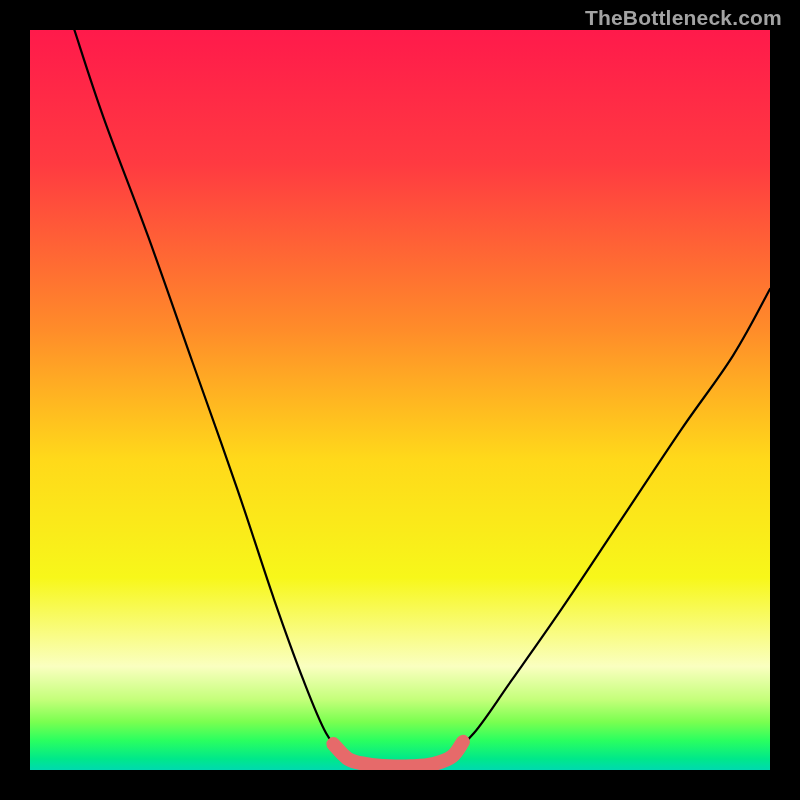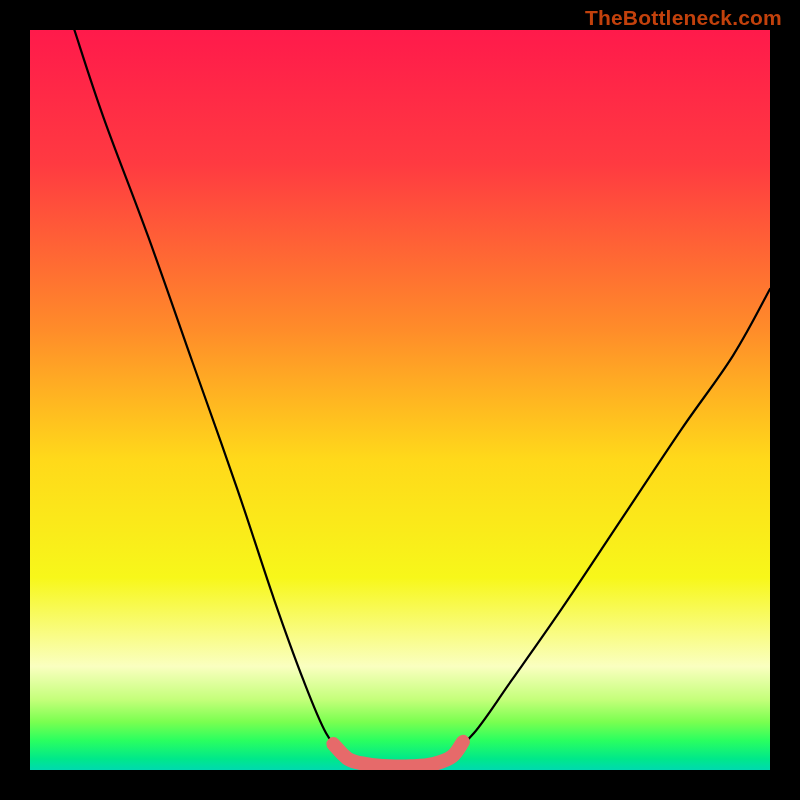--- a/index.html
+++ b/index.html
@@ -21,21 +21,21 @@
     left: 30px;
     top: 30px;
     width: 740px;
     height: 740px;
     overflow: hidden;
   }
   .watermark {
     position: absolute;
     top: 6px;
     right: 18px;
-    color: #c2410c;
+    color: #a3a3a3;
     font-size: 21px;
     font-weight: 600;
     letter-spacing: 0.2px;
     user-select: none;
   }
   svg { display: block; }
 </style>
 </head>
 <body>
 

